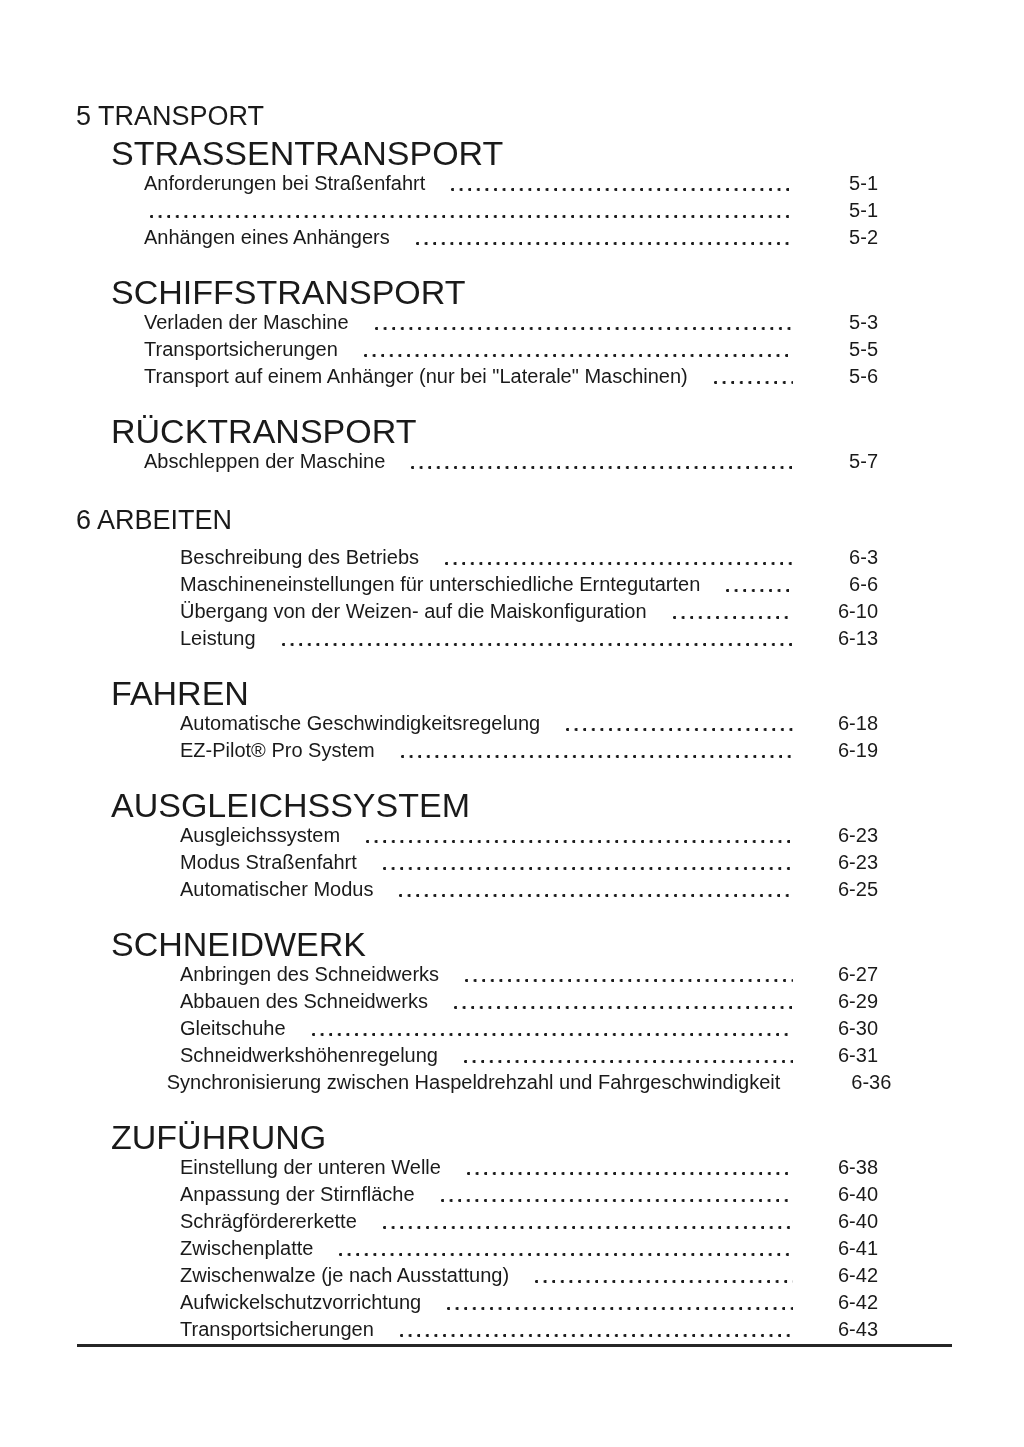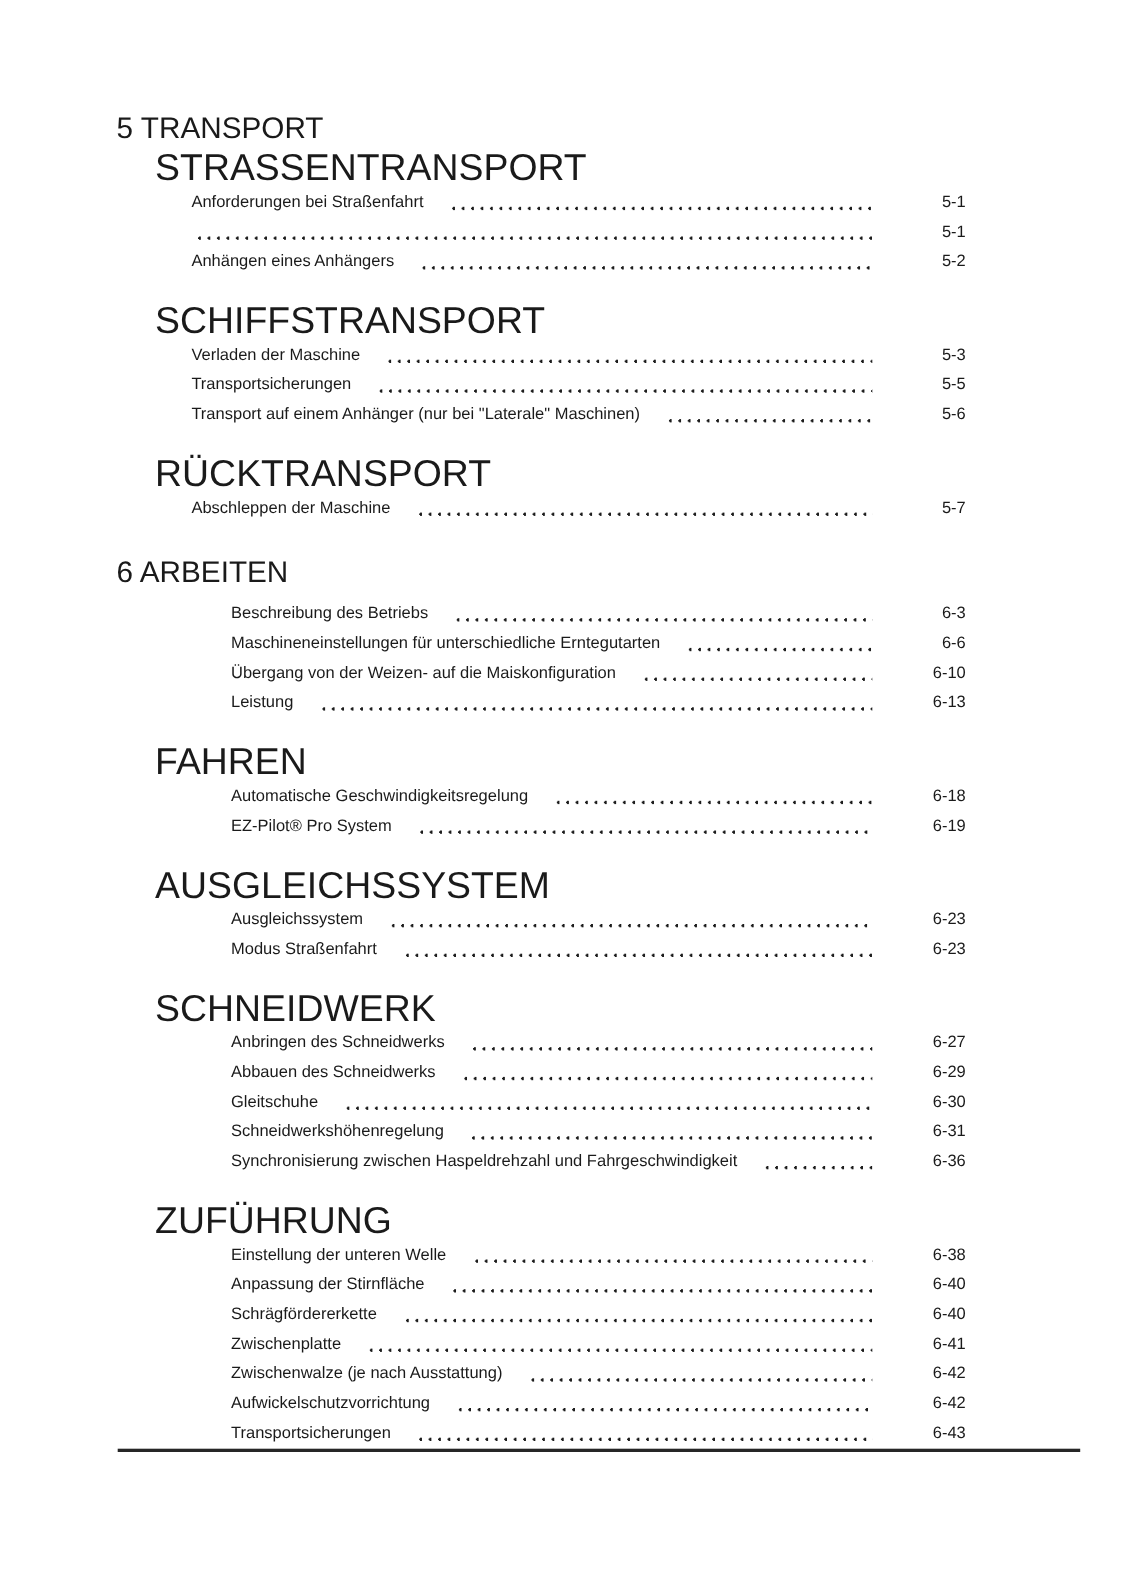--- a/index.html
+++ b/index.html
@@ -13,21 +13,21 @@
     overflow: hidden;
     font-family: "Liberation Sans", sans-serif;
     color: #1a1a1a;
     -webkit-font-smoothing: antialiased;
   }
   .page {
     position: relative;
     box-sizing: border-box;
     width: 940px;
     height: 1447px;
-    padding: 103px 62px 0 106px;
+    padding: 103px 62px 0 76px;
   }
   .chapter {
     margin-top: 32px;
   }
   #toc-root > .chapter:first-child {
     margin-top: 0;
   }
   .chapter-heading {
     font-size: 27px;
     line-height: 27px;
@@ -49,27 +49,28 @@
     margin-top: 0;
   }
   ul.entries {
     list-style: none;
     margin: 0;
     padding: 0;
   }
   .entry {
     display: flex;
     align-items: baseline;
-    font-size: 15px;
+    font-size: 20px;
     line-height: 27px;
     padding-left: 68px;
     gap: 20px;
   }
   .chapter-6 .entry {
     padding-left: 104px;
+    justify-content: center;
   }
   .entry-title {
     white-space: nowrap;
   }
   .dots {
     flex: 1 1 auto;
     align-self: flex-end;
     height: 3px;
     margin: 0 7px 6px 6px;
     background-image: radial-gradient(circle at 1.5px 1.5px, #1c1c1c 1.35px, transparent 1.55px);
@@ -198,20 +199,25 @@
               <li class="entry">
       <span class="entry-title">Ausgleichssystem</span>
       <span class="dots"></span>
       <span class="entry-page">6-23</span>
     </li>
               <li class="entry">
       <span class="entry-title">Modus Straßenfahrt</span>
       <span class="dots"></span>
       <span class="entry-page">6-23</span>
     </li>
+              <li class="entry">
+      <span class="entry-title">Automatischer Modus</span>
+      <span class="dots"></span>
+      <span class="entry-page">6-25</span>
+    </li>
             </ul>
     </section>
           <section class="toc-section">
       <h2 class="section-heading">SCHNEIDWERK</h2>
       <ul class="entries">
               <li class="entry">
       <span class="entry-title">Anbringen des Schneidwerks</span>
       <span class="dots"></span>
       <span class="entry-page">6-27</span>
     </li>

